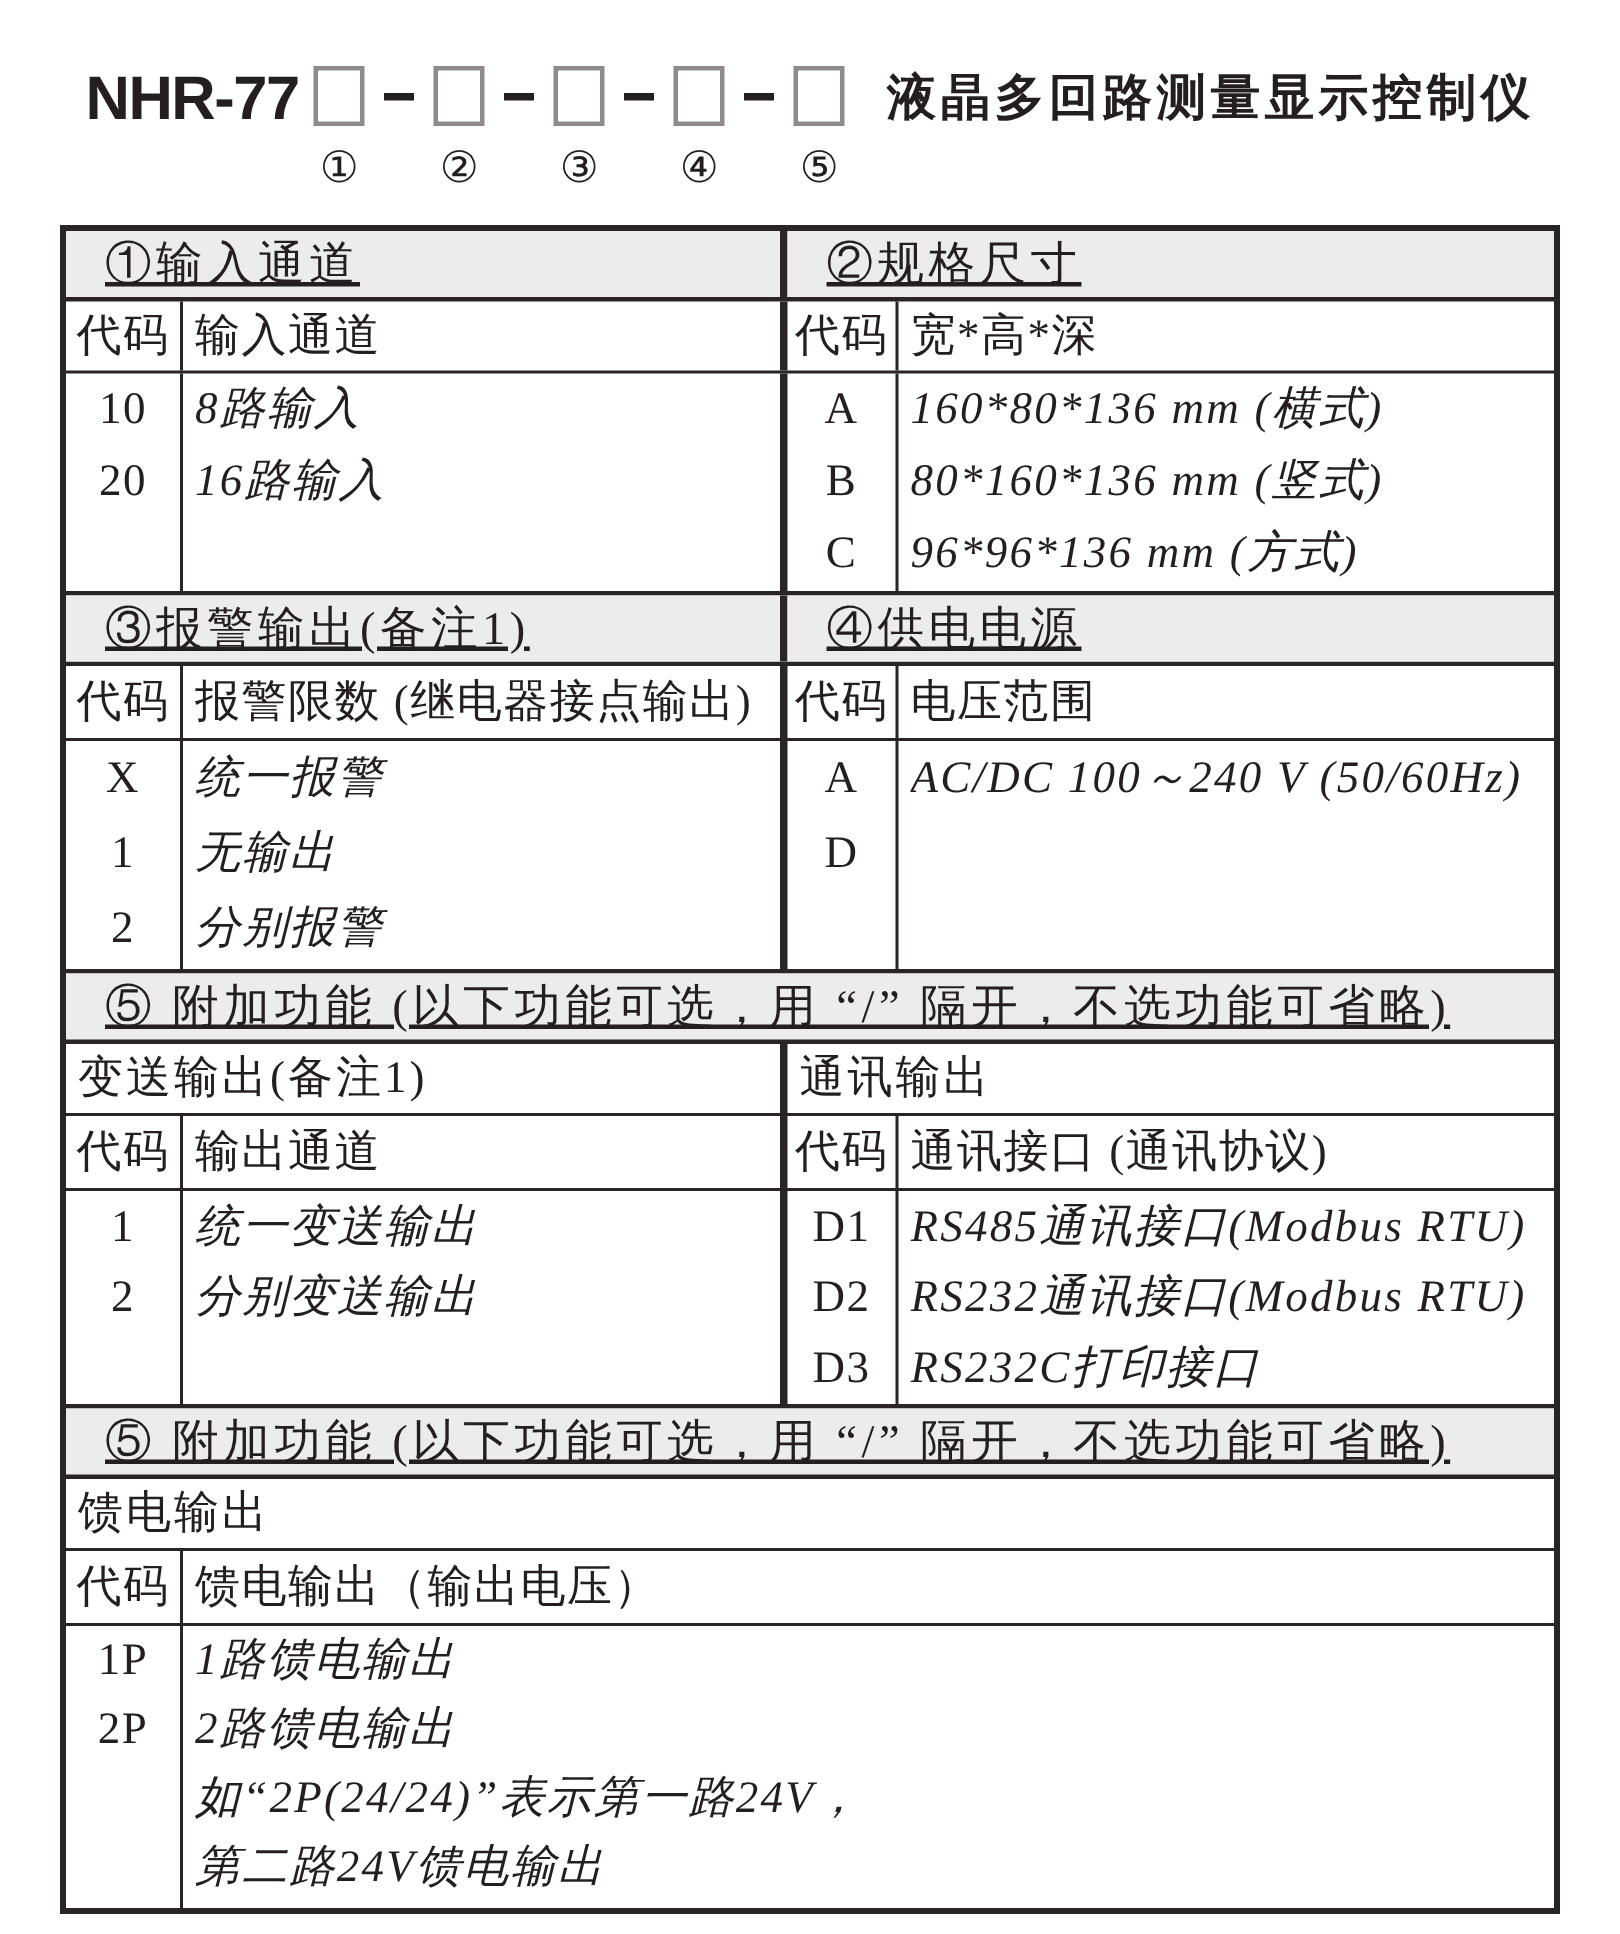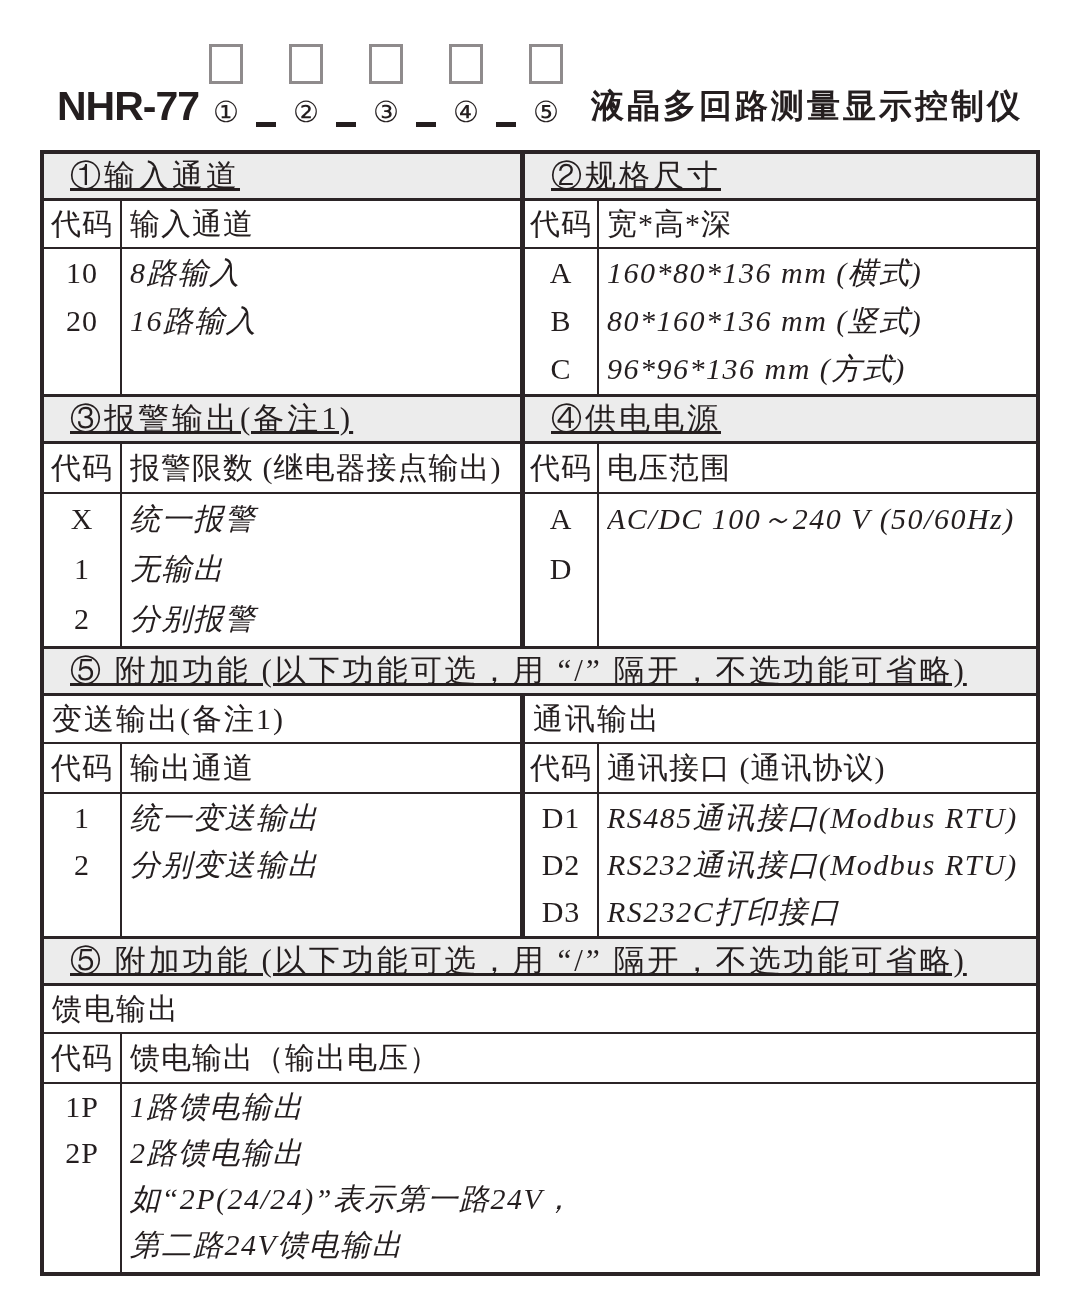--- a/index.html
+++ b/index.html
@@ -13,21 +13,21 @@
   html,body{margin:0;padding:0;}
   body{
     width:1080px;height:1289px;
     background:var(--page_bg,#fff);
     color:var(--text,#241e1f);
     font-family:"Liberation Serif","DejaVu Serif",serif;
   }
 
   
   .header{height:106px;padding:44px 0 0 57px;box-sizing:content-box;}
-  .model-row{display:flex;align-items:flex-end;}
+  .model-row{display:flex;align-items:flex-start;}
   .model-name{
     font-family:"Liberation Sans","DejaVu Sans",sans-serif;
     font-weight:700;font-size:41px;line-height:42px;
     letter-spacing:-1px;margin-right:10px;white-space:nowrap;
   }
   .slot{display:flex;flex-direction:column;align-items:center;}
   .box{width:34px;height:40px;border:3px solid var(--box_border,#8f8b8c);background:#fff;}
   .mark{margin-top:13px;font-size:29px;line-height:30px;}
   .dash{width:20px;height:5px;background:var(--text,#241e1f);margin:18px 13px 0 13px;}
   .product-title{

